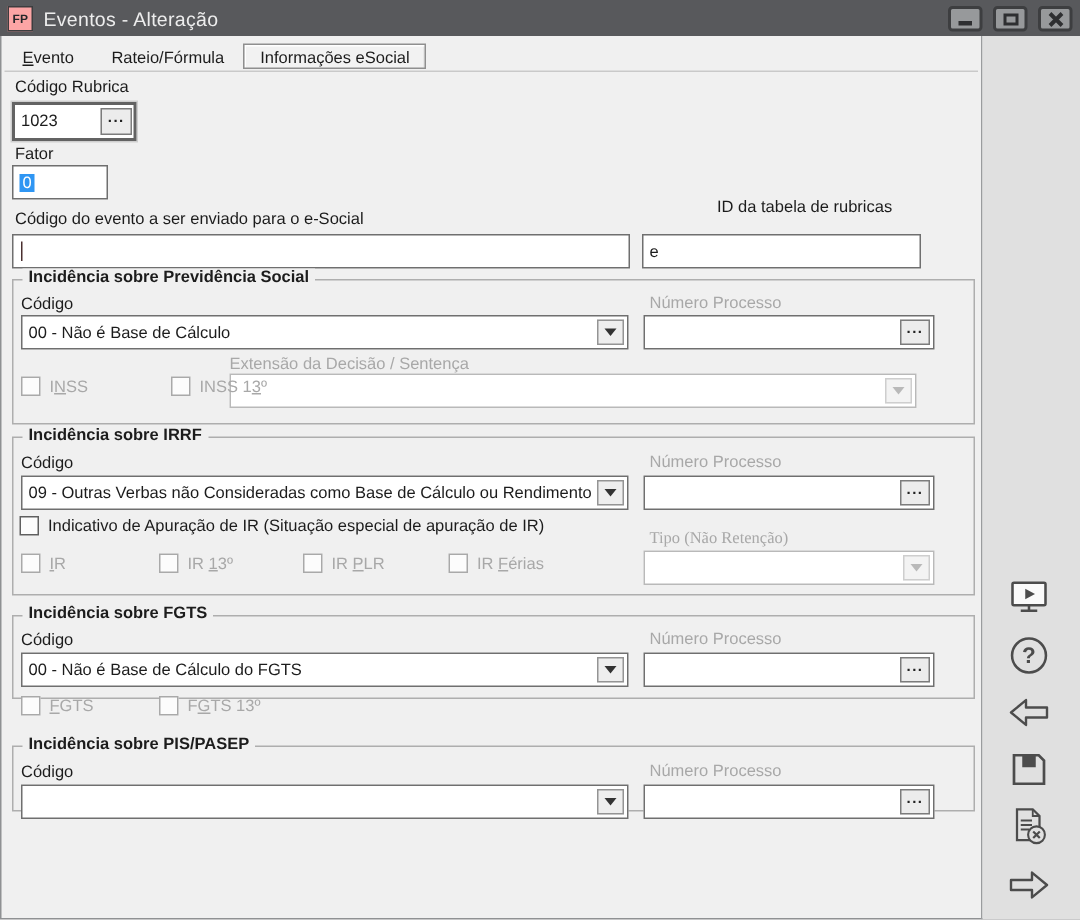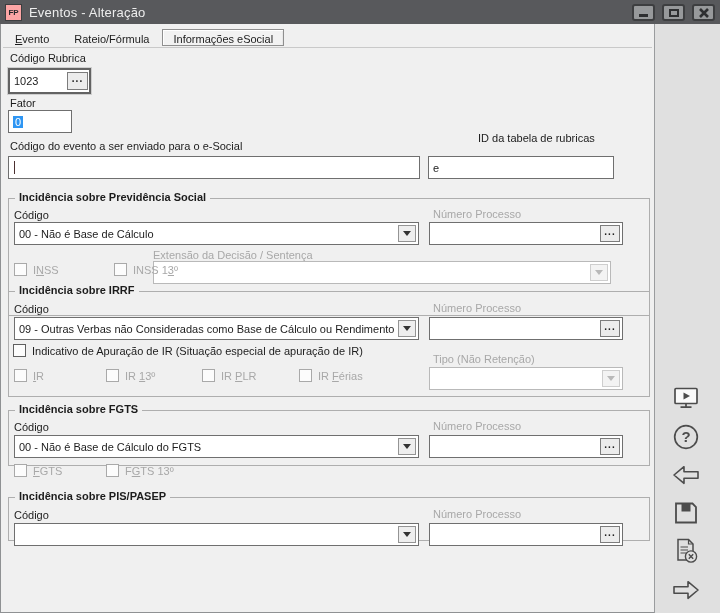--- a/index.html
+++ b/index.html
@@ -101,21 +101,21 @@
   <div class="lbl" style="left:10px; top:140px;">Código do evento a ser enviado para o e-Social</div>
   <div class="field" style="left:8px; top:156px; width:412px;">
     <span class="caret"></span>
     <span></span>
   </div>
   <div class="lbl" style="left:430px; top:132px;margin-left:48px;">ID da tabela de rubricas</div>
   <div class="field" style="left:428px; top:156px; width:186px;">
     <span>e</span>
   </div>
 
-  <div class="group" style="top:198px; height:118px;">
+  <div class="group" style="top:186px; height:97px;">
     <div class="group-title">Incidência sobre Previdência Social</div>
     <div class="lbl" style="left:5px; top:10px;">Código</div>
     <div class="combo" style="left:5px; top:23px; width:405px;">
       <span>00 - Não é Base de Cálculo</span>
       <span class="combo-btn">
           <span class="arrow-down"></span>
         </span>
     </div>
     <div class="lbl dis" style="left:424px; top:9px;">Número Processo</div>
     <div class="field" style="left:420px; top:23px; width:194px;">
@@ -150,21 +150,21 @@
     </div>
     <div class="lbl dis" style="left:424px; top:10px;">Número Processo</div>
     <div class="field" style="left:420px; top:25px; width:194px;">
       <span></span>
       <span class="browse-btn">...</span>
     </div>
     <label class="cb enabled bold" style="left:4px; top:52px;">
       <span class="cb-box"></span>
       <span>Indicativo de Apuração de IR (Situação especial de apuração de IR)</span>
     </label>
-    <div class="lbl dis" style="left:424px; top:61px;">Tipo (Não Retenção)</div>
+    <div class="lbl dis" style="left:424px; top:61px;font-family:Liberation Serif, serif;">Tipo (Não Retenção)</div>
     <div class="combo dis" style="left:420px; top:75px; width:194px;">
       <span></span>
       <span class="combo-btn">
           <span class="arrow-down"></span>
         </span>
     </div>
     <label class="cb dis" style="left:5px; top:77px;">
       <span class="cb-box"></span>
       <span><u>I</u>R</span>
     </label>

